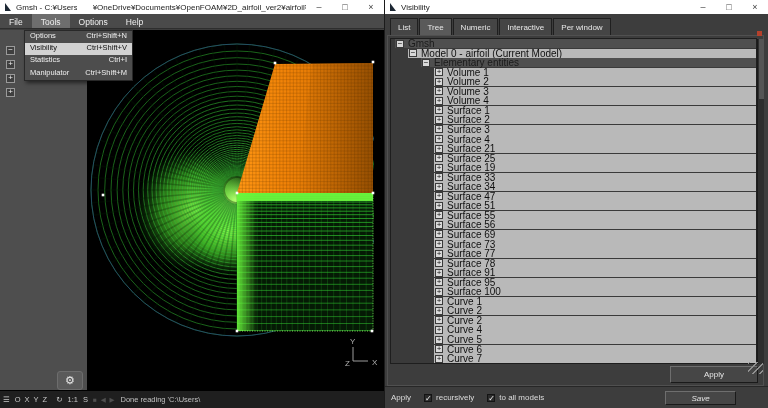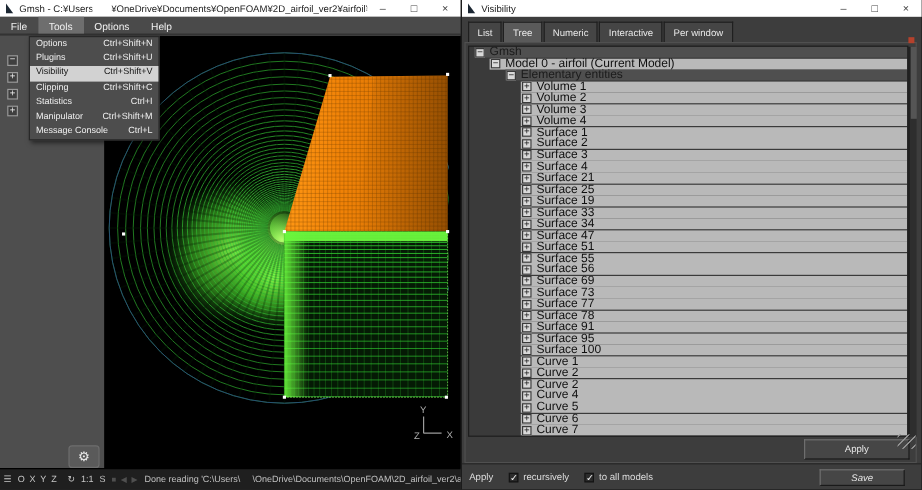--- a/index.html
+++ b/index.html
@@ -70,21 +70,21 @@
   .trow.sel .tlabel { color:#1b1b1b; }
   #tree-scrollbar { position:absolute; left:372px; top:39px; width:7px; height:325px;
     background:#2e2e2e; border-left:1px solid #1a1a1a; }
   #tree-scroll-thumb { position:absolute; top:0; left:1px; width:5px; height:60px; background:#555; }
   #scroll-indicator { position:absolute; left:372px; top:31px; width:5px; height:5px; background:#b5412c; }
 
   .fl-btn { position:absolute; background:#464646; color:#e5e5e5; font-size:8px;
     border:1px solid; border-color:#6e6e6e #1a1a1a #1a1a1a #6e6e6e;
     display:flex; align-items:center; justify-content:center; }
   #apply-btn { left:285px; top:366px; width:88px; height:17px; }
-  #save-btn { left:298px; top:391px; width:71px; height:14px;font-style:italic; }
+  #save-btn { left:280px; top:391px; width:71px; height:14px;font-style:italic; }
   #resize-grip { position:absolute; left:363px; top:362px; width:15px; height:12px;
     background:repeating-linear-gradient(315deg, transparent 0 2px, #909090 2px 3px, transparent 3px 5px); }
 
   #footer-sep { position:absolute; left:0; right:0; top:386px; height:1px; background:#272727; }
   #vis-footer { position:absolute; left:0; right:0; top:387px; height:21px;
     display:flex; align-items:center; padding-left:6px; gap:13px; font-size:8px; color:#ddd; }
   .cb-group { display:flex; align-items:center; gap:4px; }
   .checkbox { width:8px; height:8px; background:#2b2b2b; border:1px solid #141414;
     color:#f2f2f2; font-size:8px; line-height:7px; text-align:center; }
 
@@ -443,56 +443,43 @@
     <div id="gear-btn">
       <span>⚙</span>
     </div>
   </div>
 
   <div id="tools-dropdown">
       <div class="menu-row">
         <span class="menu-label">Options</span>
         <span class="menu-shortcut">Ctrl+Shift+N</span>
       </div>
-      <div class="menu-row">
-        <span class="menu-label">Plugins</span>
-        <span class="menu-shortcut">Ctrl+Shift+U</span>
-      </div>
       <div class="menu-row sel">
         <span class="menu-label">Visibility</span>
         <span class="menu-shortcut">Ctrl+Shift+V</span>
       </div>
       <div class="menu-row">
-        <span class="menu-label">Clipping</span>
-        <span class="menu-shortcut">Ctrl+Shift+C</span>
-      </div>
-      <div class="menu-row">
         <span class="menu-label">Statistics</span>
         <span class="menu-shortcut">Ctrl+I</span>
       </div>
       <div class="menu-row">
         <span class="menu-label">Manipulator</span>
         <span class="menu-shortcut">Ctrl+Shift+M</span>
-      </div>
-      <div class="menu-row">
-        <span class="menu-label">Message Console</span>
-        <span class="menu-shortcut">Ctrl+L</span>
       </div>
     </div>
 
   <div id="statusbar">
     <span class="sb-ico">☰</span>
     <span id="sb-axis-btns"><span class="sb-ico" style="margin-right: 4px;">O</span><span class="sb-ico" style="margin-right: 4px;">X</span><span class="sb-ico" style="margin-right: 4px;">Y</span><span class="sb-ico" style="margin-right: 4px;">Z</span></span>
     <span class="sb-ico">↻</span>
     <span class="sb-ico">1:1</span>
     <span class="sb-ico">S</span>
     <span class="sb-media">■ ◀ ▶</span>
     <span class="sb-msg">Done reading 'C:\Users\</span>
     <span class="sb-gap"></span>
-    <span class="sb-msg">\OneDrive\Documents\OpenFOAM\2D_airfoil_ver2\a</span>
   </div>
 </div>
 
 <div class="win" id="right-window">
   <div class="titlebar">
     <div class="app-icon"></div>
     <span class="tb-title">Visibility</span>
     <div class="tb-controls">
       <div class="tb-btn">–</div>
       <div class="tb-btn">□</div>

